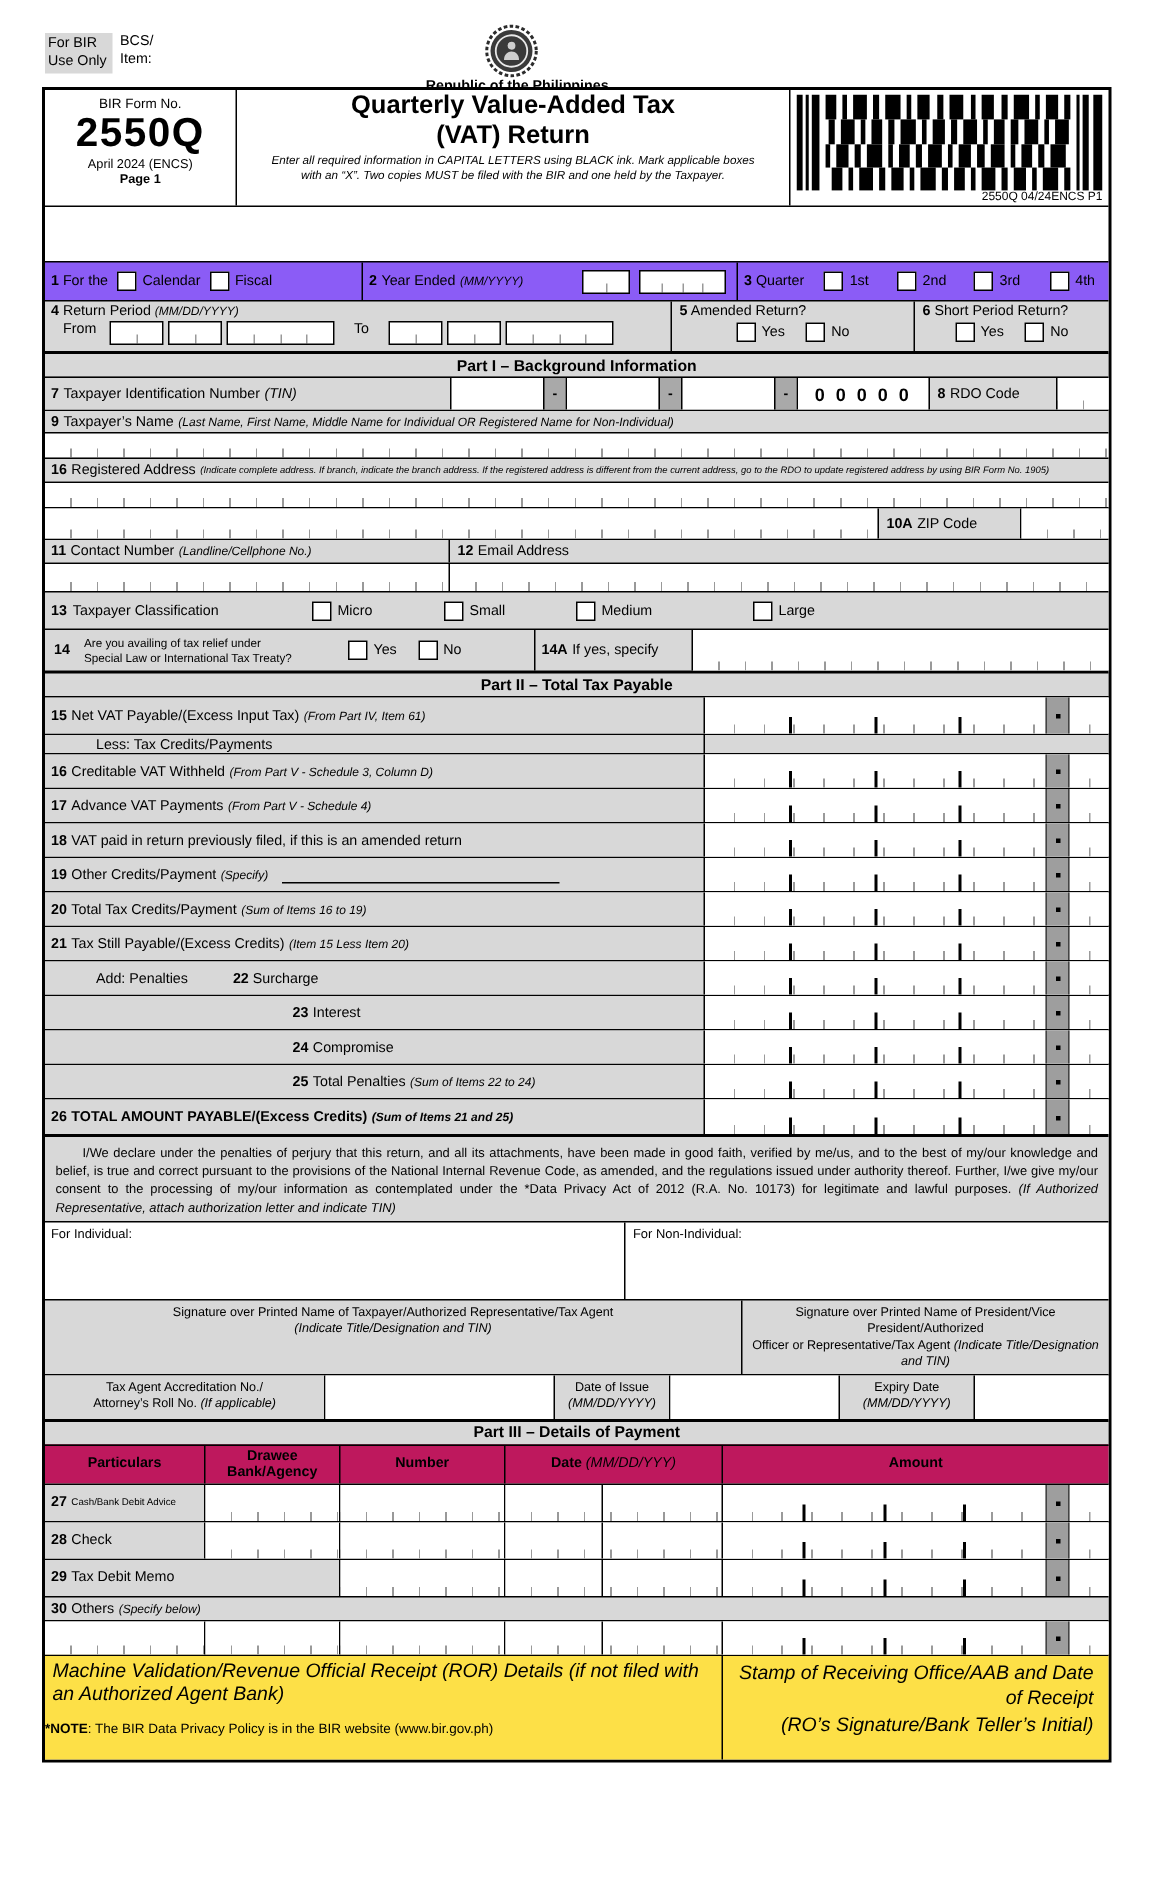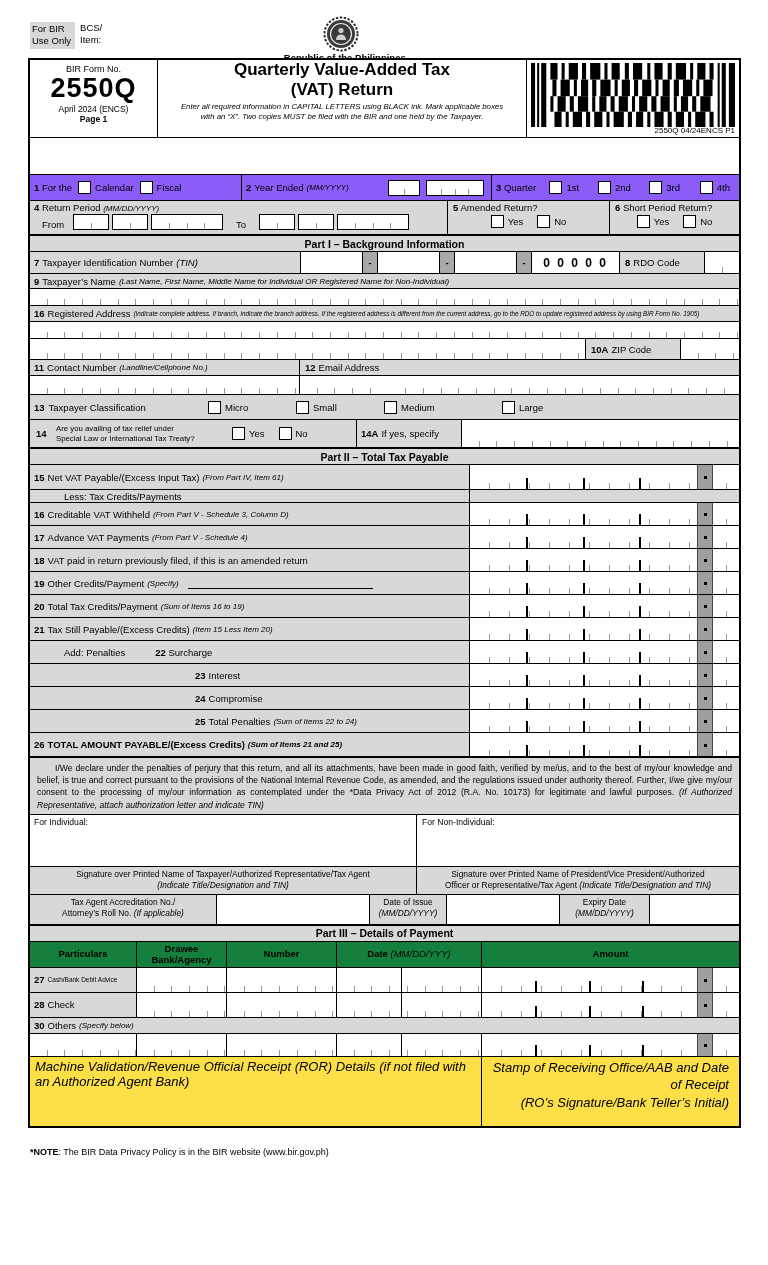--- a/index.html
+++ b/index.html
@@ -55,21 +55,21 @@
 .r1 { display:flex; height:26px; background:#8b5cf6; align-items:center;margin-top:36px; }
 .r1 .c1a { width:212px; border-right:1px solid #000; height:100%; display:flex; align-items:center; gap:6px; padding-left:4px; }
 .r1 .c1b { width:146px; height:100%; display:flex; align-items:center; gap:3px; padding-left:4px; }
 .r1 .c1boxes { width:104px; height:100%; display:flex; align-items:center; gap:6px; border-right:1px solid #000; }
 .r1 .c1c { flex:1; height:100%; display:flex; align-items:center; gap:2px; padding-left:4px; }
 .r1 .qtr { flex:1; display:flex; align-items:center; gap:4px; justify-content:center; }
 
 
 .r4 { display:flex; height:34px; background:#d8d8d8; }
 .r4 .c4a { width:418px; border-right:1px solid #000; padding:1px 0 2px 4px; }
-.r4 .line2 { display:flex; align-items:flex-end; gap:3px; margin-top:1px; }
+.r4 .line2 { display:flex; align-items:flex-start; gap:3px; margin-top:1px; }
 .r4 .c4b { width:162px; border-right:1px solid #000; padding-top:1px; }
 .r4 .c4c { flex:1; padding-top:1px; }
 .r4 .yn { display:flex; justify-content:center; gap:14px; margin-top:2px; }
 .r4 .qlab { padding-left:5px; }
 
 
 .r7 { display:flex; height:22px; align-items:stretch; background:#fff; }
 .r7 .lb7 { width:270px; background:#d8d8d8; display:flex; align-items:center; gap:3px; padding-left:4px; }
 .r7 .strip { display:flex; }
 .tb { width:62px; height:100%; background:#fff; border-left:1px solid #000; }
@@ -135,34 +135,34 @@
   background-image:linear-gradient(#9a9a9a,#9a9a9a); background-repeat:no-repeat;
   background-size:1px 6px; background-position:50% 100%; }
 
 
 .decl { background:#d8d8d8; border-top:2px solid #000 !important; padding:4px 7px 3px; font-size:8.6px; line-height:1.42; text-align:justify; }
 .decl p { text-indent:18px; }
 .indiv { display:flex; height:52px; background:#fff; font-size:8.6px; }
 .indiv .ic1 { width:387px; border-right:1px solid #000; padding:2px 4px; }
 .indiv .ic2 { flex:1; padding:2px 5px; }
 .sigs { display:flex; background:#d8d8d8; text-align:center; font-size:8.4px; line-height:1.3; }
-.sigs .sc1 { width:387px; border-right:1px solid #000; padding:2px 6px 3px; }
+.sigs .sc1 { width:465px; border-right:1px solid #000; padding:2px 6px 3px; }
 .sigs .sc2 { flex:1; padding:2px 6px 3px; }
 .agent { display:flex; height:30px; font-size:8.4px; text-align:center; }
 .agent > div { border-right:1px solid #000; }
 .agent > div:last-child { border-right:none; }
 .agent .a1 { width:187px; background:#d8d8d8; padding-top:2px; line-height:1.35; }
 .agent .a2 { width:153px; background:#fff; }
 .agent .a3 { width:77px; background:#d8d8d8; padding-top:2px; line-height:1.35; }
 .agent .a4 { width:113px; background:#fff; }
 .agent .a5 { width:90px; background:#d8d8d8; padding-top:2px; line-height:1.35; }
 .agent .a6 { flex:1; background:#fff; }
 
 
-.p3h { display:flex; background:#15803d; height:26px; font-weight:bold; text-align:center; font-size:9.5px; }
+.p3h { display:flex; background:#be185d; height:26px; font-weight:bold; text-align:center; font-size:9.5px; }
 .p3h > div { border-right:1px solid #000; display:flex; flex-direction:column; justify-content:center; line-height:1.2; }
 .p3h > div:last-child { border-right:none; }
 .pc1 { width:107px; } .pc2 { width:90px; } .pc3 { width:110px; } .pc4 { width:145px; } .pc5 { flex:1; }
 .p3r { display:flex; height:25px; }
 .p3r > .plab { background:#d8d8d8; border-right:1px solid #000; display:flex; align-items:center; gap:3px; padding-left:4px; }
 .p3r > .pin { border-right:1px solid #000; }
 .smalllab { font-size:6.5px; }
 .datecell { background-color:#fff;
   background-image:linear-gradient(#000,#000),repeating-linear-gradient(to right, transparent 0 16.7px, #999 16.7px 17.7px);
   background-repeat:no-repeat; background-size:1px 100%,100% 6px; background-position:45% top,left bottom; }
@@ -725,20 +725,33 @@
     <div class="pin pc2 comb"></div>
     <div class="pin pc3 comb"></div>
     <div class="pin pc4 datecell"></div>
     <div class="amt">
         <div class="dg"></div>
         <div class="dp"></div>
         <div class="ct"></div>
       </div>
   </div>
 
+  <div class="p3r">
+    <div class="plab" style="width:197px;">
+        <b>29</b>
+        <span>Tax Debit Memo</span>
+      </div>
+    <div class="pin pc3 comb"></div>
+    <div class="pin pc4 datecell"></div>
+    <div class="amt">
+        <div class="dg"></div>
+        <div class="dp"></div>
+        <div class="ct"></div>
+      </div>
+  </div>
 
   <div class="r30lab">
     <b>30</b>
     <span>Others</span>
     <i class="hint">(Specify below)</i>
   </div>
 
   <div class="p3r h23">
     <div class="pin pc1 comb"></div>
     <div class="pin pc2 comb"></div>

